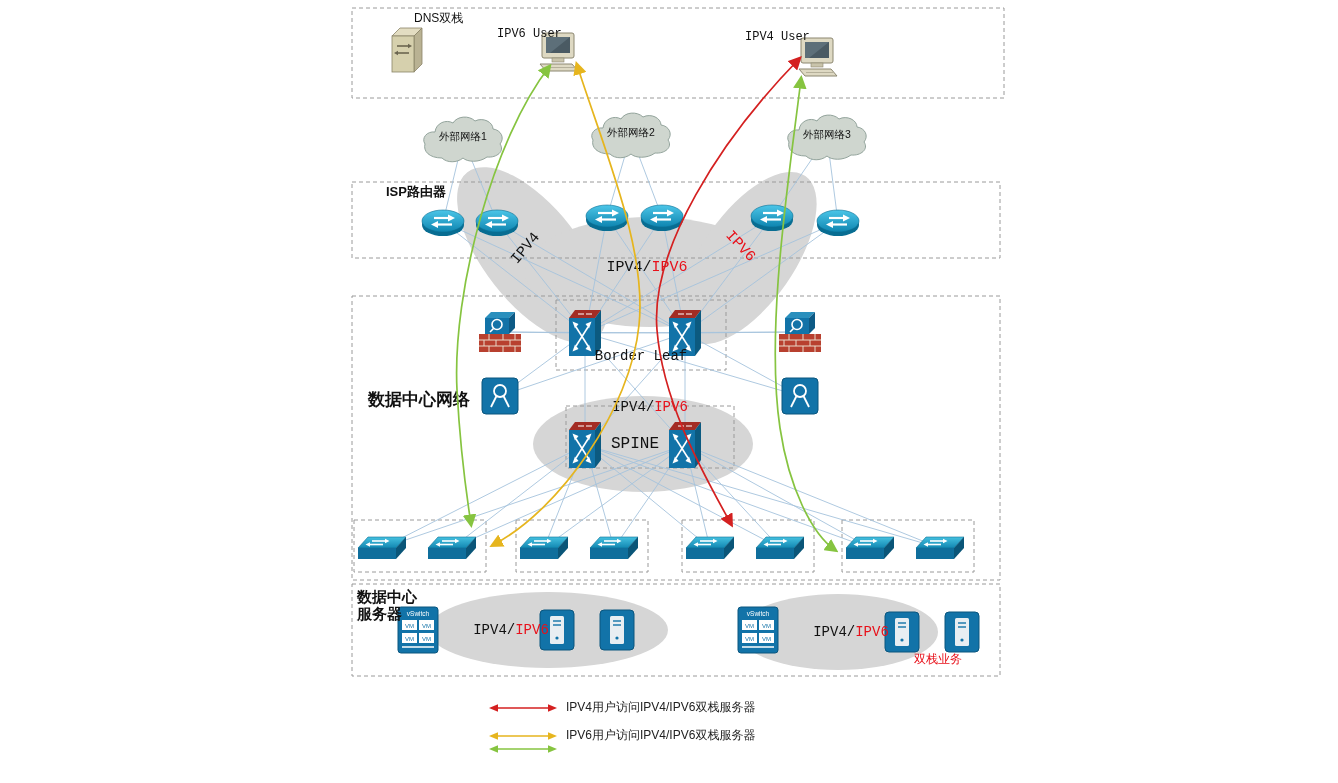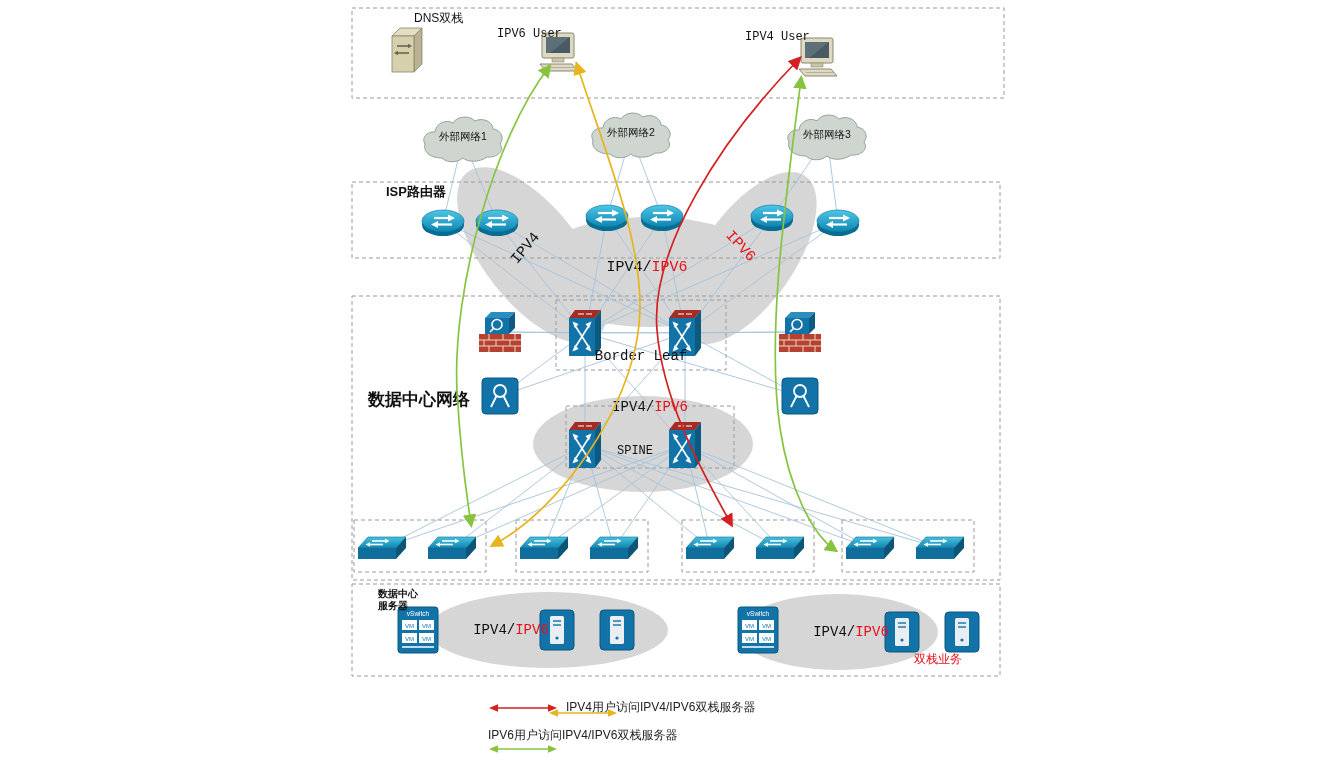--- a/index.html
+++ b/index.html
@@ -279,41 +279,41 @@
   <div class="lbl mono ctr z2" style="left:496px;top:240px;width:60px;font-size:15px;transform:rotate(-50deg);">IPV4</div>
   <div class="lbl mono ctr z2" style="left:592px;top:259px;width:110px;font-size:15px;"><span>IPV4/</span><span class="red">IPV6</span></div>
   <div class="lbl mono ctr red z2" style="left:710px;top:238px;width:60px;font-size:15px;transform:rotate(47deg);">IPV6</div>
 
   <div class="lbl bold z2" style="left:368px;top:390px;font-size:17px;">数据中心网络</div>
 
   <div class="lbl mono ctr z2" style="left:576px;top:348px;width:130px;font-size:14px;">Border Leaf</div>
 
   <div class="lbl mono ctr z2" style="left:600px;top:399px;width:100px;font-size:14px;"><span>IPV4/</span><span class="red">IPV6</span></div>
 
-  <div class="lbl mono ctr z2" style="left:605px;top:435px;width:60px;font-size:12px;margin-top:10px;">SPINE</div>
-
-  <div class="lbl bold z2" style="left:378px;top:588px;font-size:10px;">
+  <div class="lbl mono ctr z2" style="left:605px;top:435px;width:60px;font-size:16px;">SPINE</div>
+
+  <div class="lbl bold z2" style="left:357px;top:588px;font-size:15px;">
     <div>数据中心</div>
     <div>服务器</div>
   </div>
 
   <div class="lbl mono ctr z2" style="left:461px;top:622px;width:100px;font-size:14px;"><span>IPV4/</span><span class="red">IPV6</span></div>
   <div class="lbl mono ctr z2" style="left:801px;top:624px;width:100px;font-size:14px;"><span>IPV4/</span><span class="red">IPV6</span></div>
 
   <div class="lbl red z2" style="left:914px;top:653px;font-size:12px;">双栈业务</div>
 
   <div class="legend-row z2" style="left:488px;top:699px;">
     <svg width="70" height="12">
       <line x1="9" y1="6" x2="61" y2="6" stroke="#d42020" stroke-width="1.6"></line>
       <polygon points="1,6 10,2.2 10,9.8" fill="#d42020"></polygon>
       <polygon points="69,6 60,2.2 60,9.8" fill="#d42020"></polygon>
     </svg>
     <span>IPV4用户访问IPV4/IPV6双栈服务器</span>
   </div>
-  <div class="legend-row z2" style="left:488px;top:707px;flex-direction:column;">
+  <div class="legend-row z2" style="left:488px;top:727px;">
     <svg width="70" height="12">
       <line x1="9" y1="6" x2="61" y2="6" stroke="#e6b51e" stroke-width="1.6"></line>
       <polygon points="1,6 10,2.2 10,9.8" fill="#e6b51e"></polygon>
       <polygon points="69,6 60,2.2 60,9.8" fill="#e6b51e"></polygon>
     </svg>
     <span>IPV6用户访问IPV4/IPV6双栈服务器</span>
   </div>
   <div class="legend-row z2" style="left:488px;top:743px;">
     <svg width="70" height="12">
       <line x1="9" y1="6" x2="61" y2="6" stroke="#86c440" stroke-width="1.6"></line>

